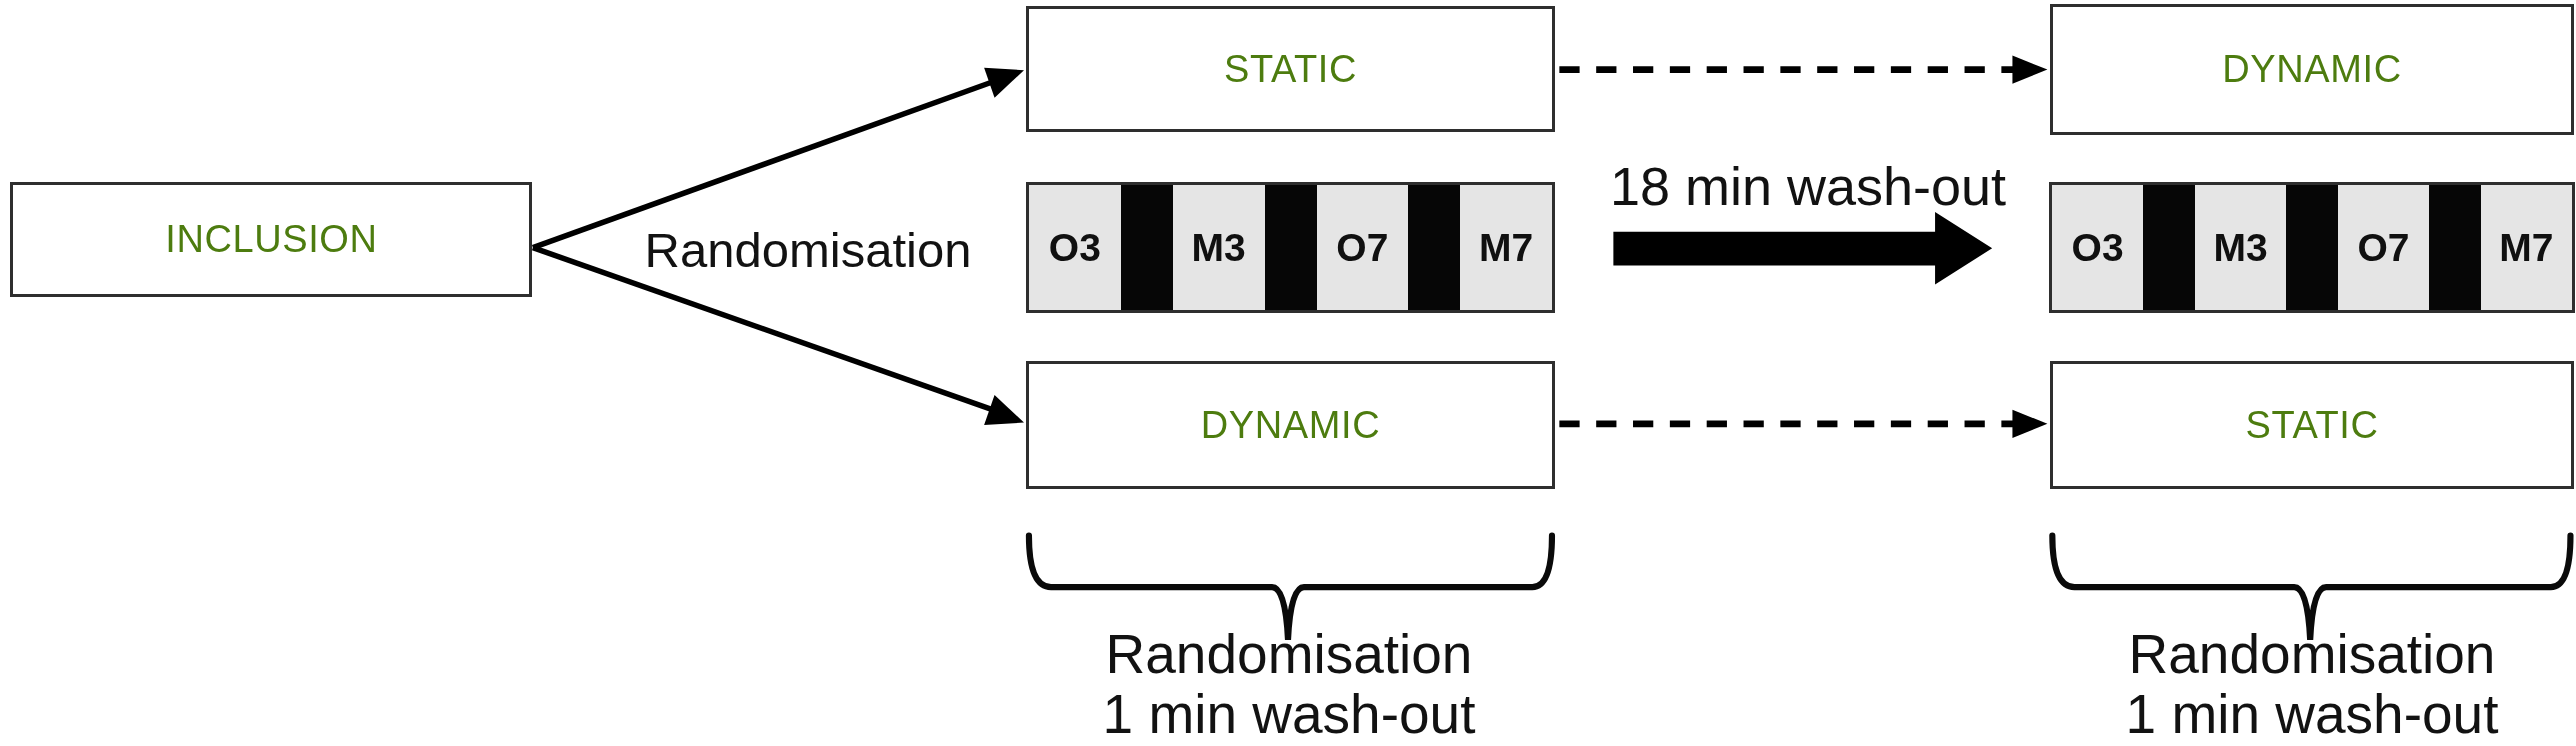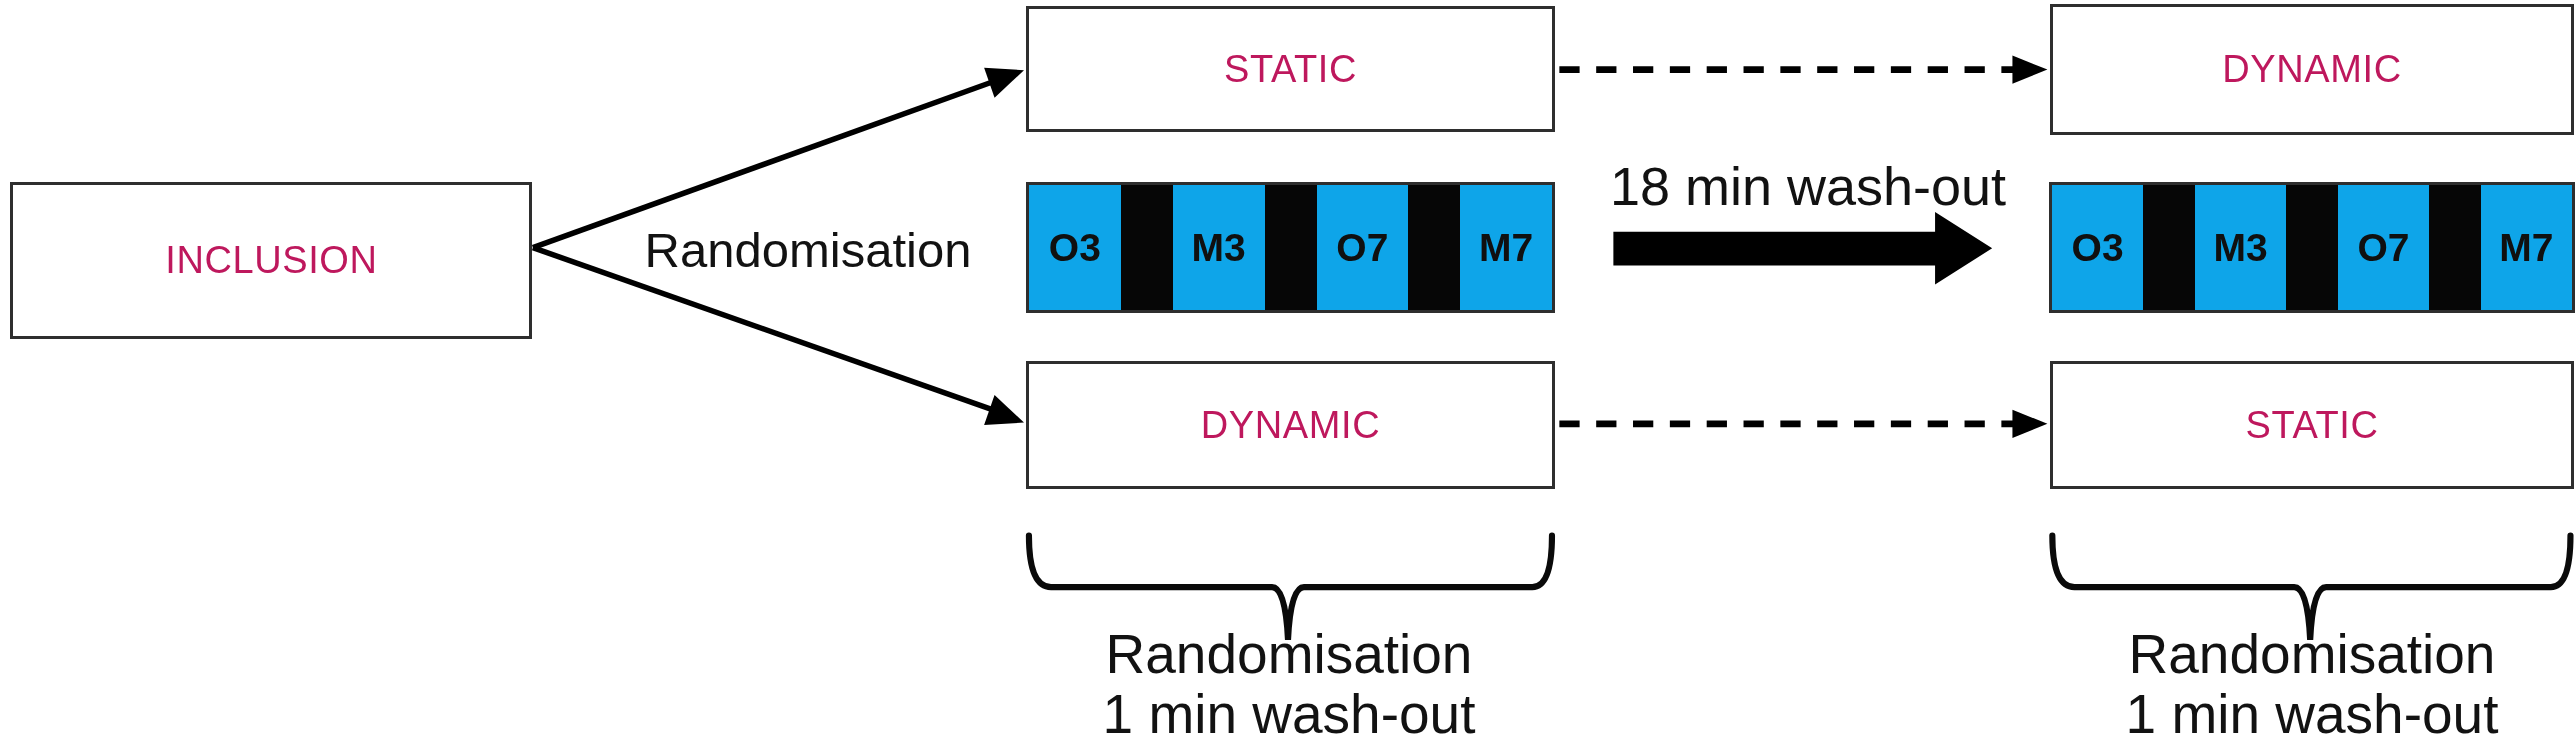--- a/index.html
+++ b/index.html
@@ -13,35 +13,35 @@
   }
   .layer{position:absolute;left:0;top:0;}
   .box{
     position:absolute;
     background:#ffffff;
     border:3.1px solid #2e2e2e;
     display:flex;align-items:center;justify-content:center;
     box-sizing:border-box;
     font-size:38px;
     letter-spacing:0.6px;
-    color:#be185d;
+    color:#4d7c0f;
   }
   .seq{
     position:absolute;
     background:#ffffff;
     border:3.1px solid #2e2e2e;
     box-sizing:border-box;
     display:flex;
     align-items:stretch;
   }
   .seq .cell{
     display:flex;align-items:center;justify-content:center;
     font-size:39px;font-weight:bold;color:#101010;
   }
-  .seq .white{flex:150 0 0;background:#0ea5e9;}
+  .seq .white{flex:150 0 0;background:#e5e5e5;}
   .seq .black{flex:85 0 0;background:#060606;}
   .biglabel{
     position:absolute;
     text-align:center;
     color:#121212;
   }
   .rand-label{font-size:49px;}
   .washout-label{font-size:54px;}
   .brace-caption{font-size:55px;line-height:60px;}
 </style>
@@ -74,21 +74,21 @@
 
     <polygon points="2628,377 3152,377 3152,345 3245,404 3152,463 3152,432 2628,432" fill="#000"></polygon>
 
     <path d="M 1676,872 Q 1676,956 1712,956 L 2072,956 Q 2094,956 2098,1042
              Q 2102,956 2124,956 L 2496,956 Q 2528,956 2528,872" fill="none" stroke="#0a0a0a" stroke-width="10" stroke-linecap="round"></path>
 
     <path d="M 3343,872 Q 3343,956 3379,956 L 3737,956 Q 3759,956 3763,1042
              Q 3767,956 3789,956 L 4155,956 Q 4187,956 4187,872" fill="none" stroke="#0a0a0a" stroke-width="10" stroke-linecap="round"></path>
   </svg>
 
-  <div class="box" style="left:10.4px;top:182px;width:522px;height:157px;">
+  <div class="box" style="left:10.4px;top:182px;width:522px;height:115px;">
     <span>INCLUSION</span>
   </div>
 
   <div class="biglabel rand-label" style="left:624px;top:222px;width:368px;">Randomisation</div>
 
   <div class="box" style="left:1026px;top:6.1px;width:529px;height:126px;">
     <span>STATIC</span>
   </div>
 
   <div class="seq" style="left:1026px;top:182px;width:529px;height:131px;">

